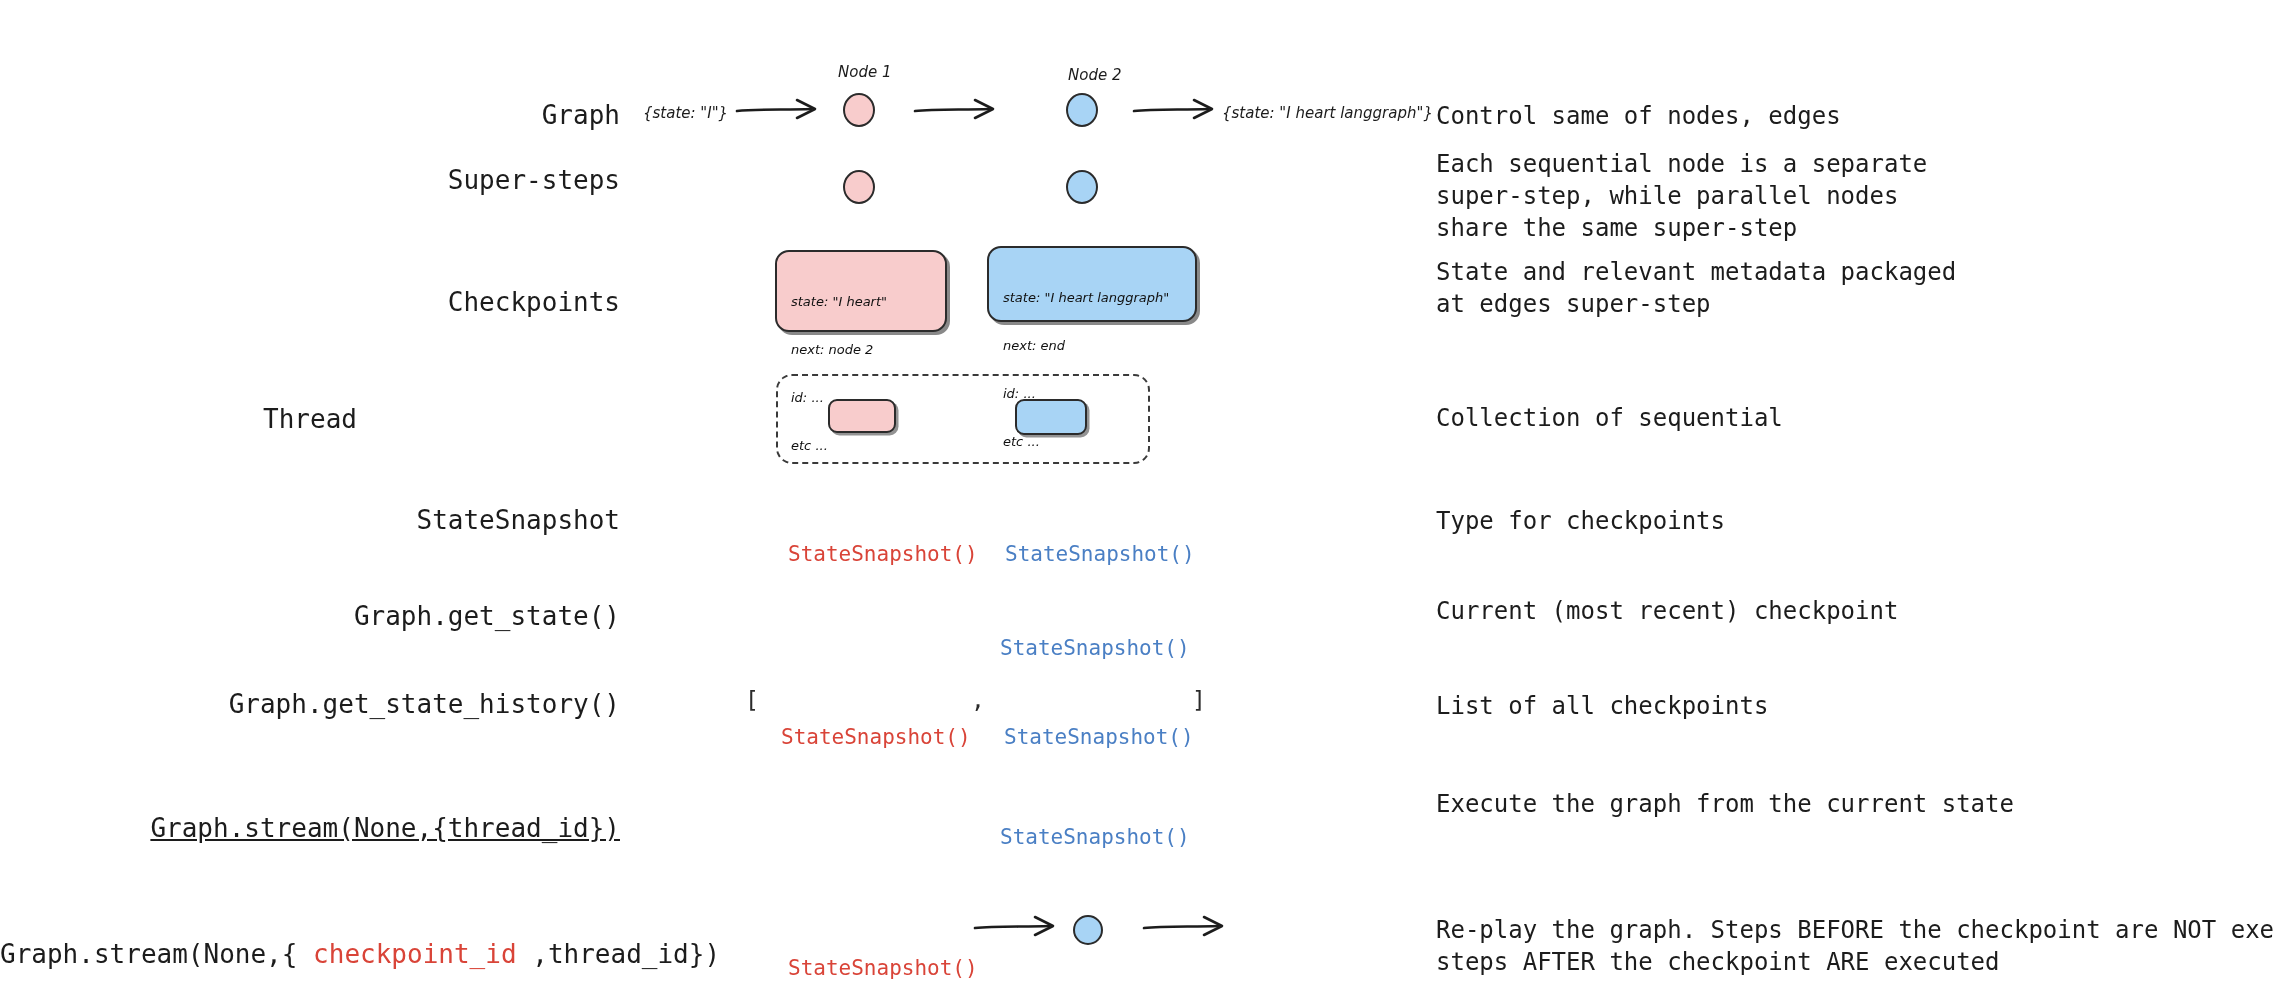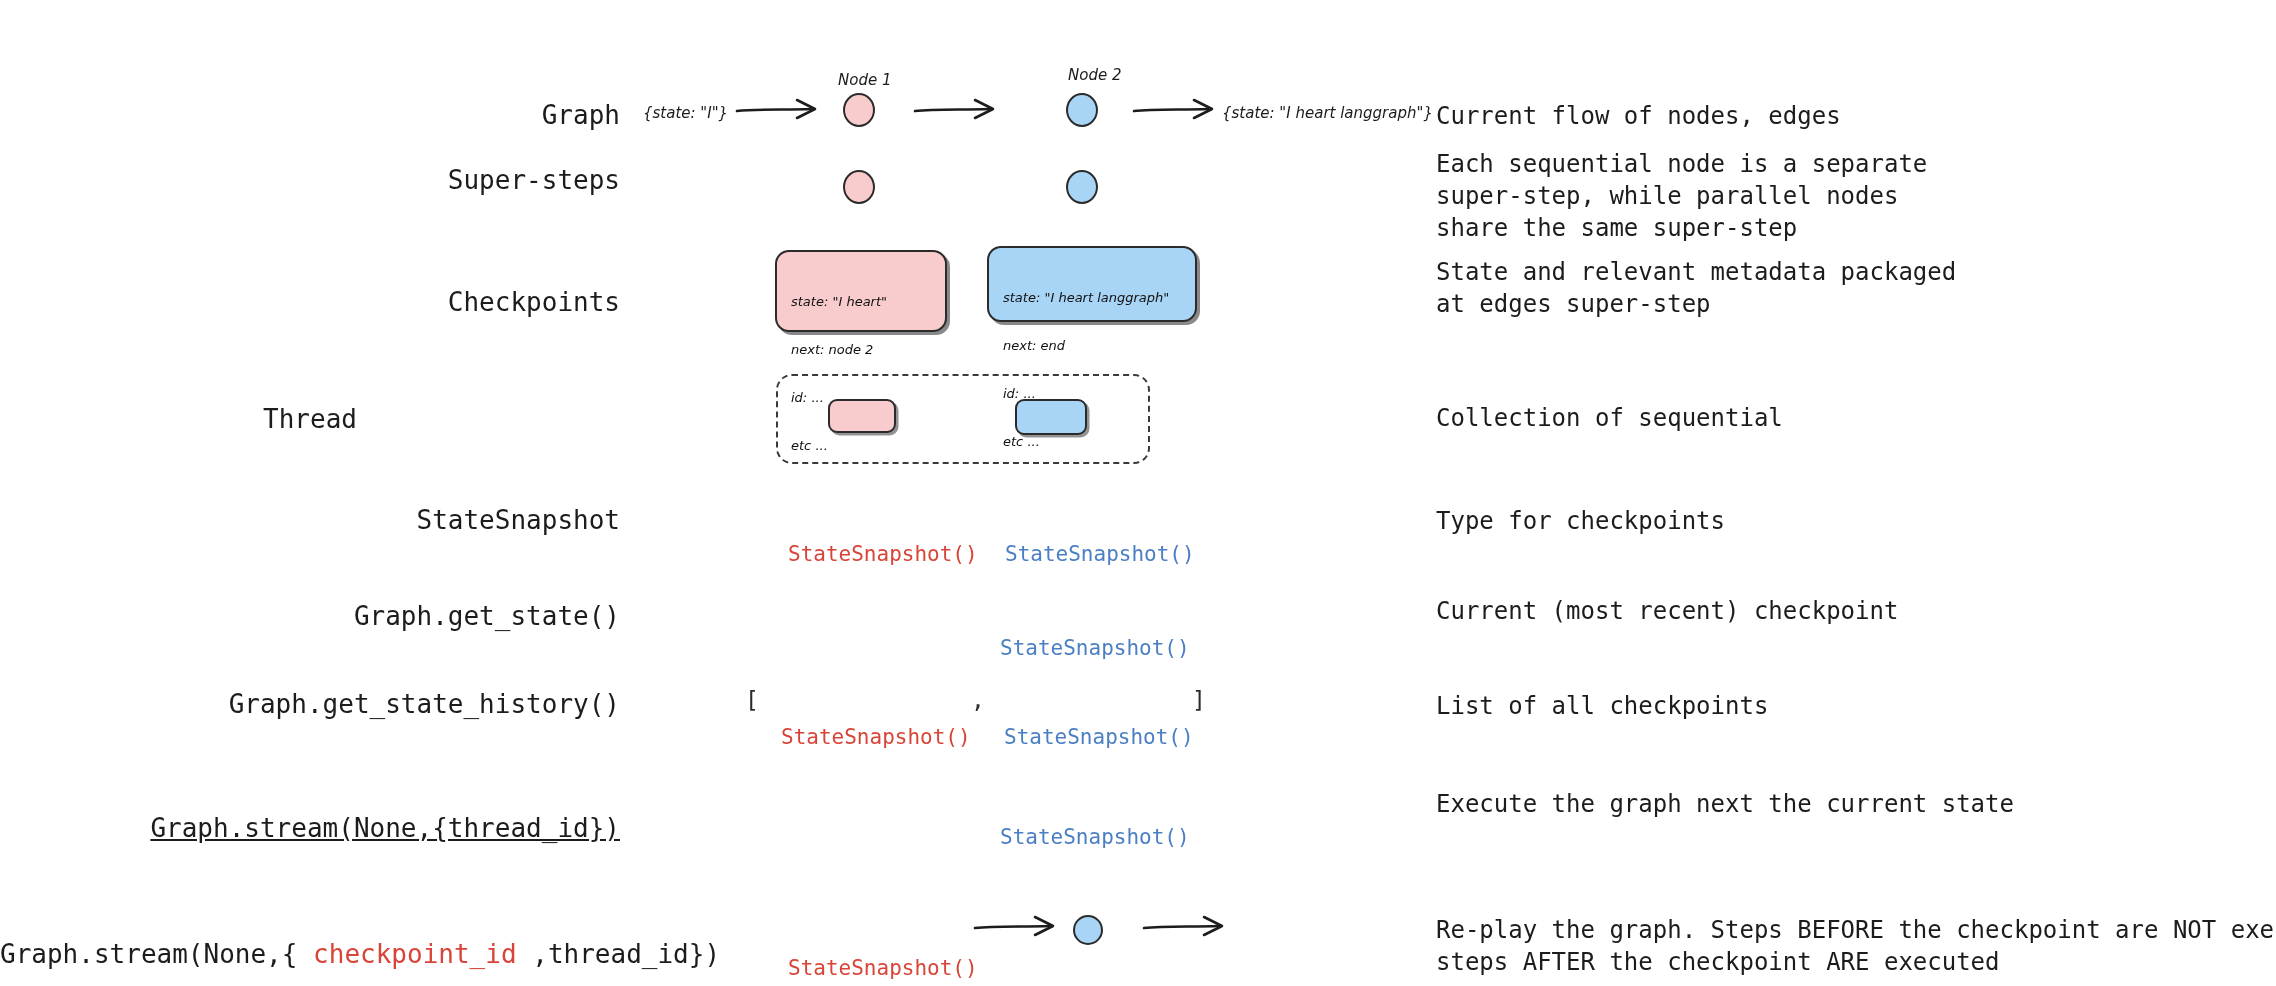--- a/index.html
+++ b/index.html
@@ -142,21 +142,21 @@
 <div class="lbl-wrap" style="top:601px;">Graph.get_state()</div>
 
 <div class="lbl-wrap" style="top:689px;">Graph.get_state_history()</div>
 
 <div class="lbl-wrap" style="top:813px;text-decoration:underline;">Graph.stream(None,{thread_id})</div>
 
 <div class="lbl-wrap" style="top:914px;margin-top:25px;">
   <span>Graph.stream(None,{ </span><span class="kw-red">checkpoint_id</span><span> ,thread_id})</span>
 </div>
 
-<div class="hand" style="left:838px; top:71px;">Node 1</div>
+<div class="hand" style="left:838px; top:63px;">Node 1</div>
 <div class="hand" style="left:1068px; top:66px;">Node 2</div>
 
 <div class="hand" style="left:643px; top:104px;">{state: "I"}</div>
 
 <svg class="arrow" style="left:735px; top:96px;" width="86" height="28" viewBox="0 0 86 28">
   <path d="M2,15 C22,13 52,14 76,13" stroke="#1c1c1c" stroke-width="2.6" fill="none" stroke-linecap="round"></path>
   <path d="M62,4 L80,13 L62,22" stroke="#1c1c1c" stroke-width="2.6" fill="none" stroke-linecap="round" stroke-linejoin="round"></path>
 </svg>
 
 <div class="node pink" style="left:843px; top:93px;"></div>
@@ -168,21 +168,21 @@
 
 <div class="node blue" style="left:1066px; top:93px;"></div>
 
 <svg class="arrow" style="left:1132px; top:96px;" width="86" height="28" viewBox="0 0 86 28">
   <path d="M2,15 C22,13 52,14 76,13" stroke="#1c1c1c" stroke-width="2.6" fill="none" stroke-linecap="round"></path>
   <path d="M62,4 L80,13 L62,22" stroke="#1c1c1c" stroke-width="2.6" fill="none" stroke-linecap="round" stroke-linejoin="round"></path>
 </svg>
 
 <div class="hand" style="left:1222px; top:104px;">{state: "I heart langgraph"}</div>
 
-<div class="desc" style="top:100px;">Current flow of nodes, edges</div>
+<div class="desc" style="top:100px;">Control same of nodes, edges</div>
 
 <div class="node pink" style="left:843px; top:170px;"></div>
 <div class="node blue" style="left:1066px; top:170px;"></div>
 
 <div class="desc" style="top:148px;">Each sequential node is a separate
 super-step, while parallel nodes
 share the same super-step</div>
 
 <div class="ckpt pink" style="left:775px; top:250px; width:172px; height:82px;">
   <div>state: "I heart"</div>
@@ -219,21 +219,21 @@
 <div class="bracket" style="left:745px; top:687px;">[</div>
 <div class="snap red" style="left:781px; top:690px;">StateSnapshot()</div>
 <div class="bracket" style="left:971px; top:687px;">,</div>
 <div class="snap blue" style="left:1004px; top:690px;">StateSnapshot()</div>
 <div class="bracket" style="left:1192px; top:687px;">]</div>
 
 <div class="desc" style="top:690px;">List of all checkpoints</div>
 
 <div class="snap blue" style="left:1000px; top:790px;">StateSnapshot()</div>
 
-<div class="desc" style="top:788px;">Execute the graph next the current state</div>
+<div class="desc" style="top:788px;">Execute the graph from the current state</div>
 
 <div class="snap red" style="left:788px; top:921px;">StateSnapshot()</div>
 
 <svg class="arrow" style="left:973px; top:913px;" width="86" height="28" viewBox="0 0 86 28">
   <path d="M2,15 C22,13 52,14 76,13" stroke="#1c1c1c" stroke-width="2.6" fill="none" stroke-linecap="round"></path>
   <path d="M62,4 L80,13 L62,22" stroke="#1c1c1c" stroke-width="2.6" fill="none" stroke-linecap="round" stroke-linejoin="round"></path>
 </svg>
 
 <div class="node-round" style="left:1073px; top:915px;"></div>
 

